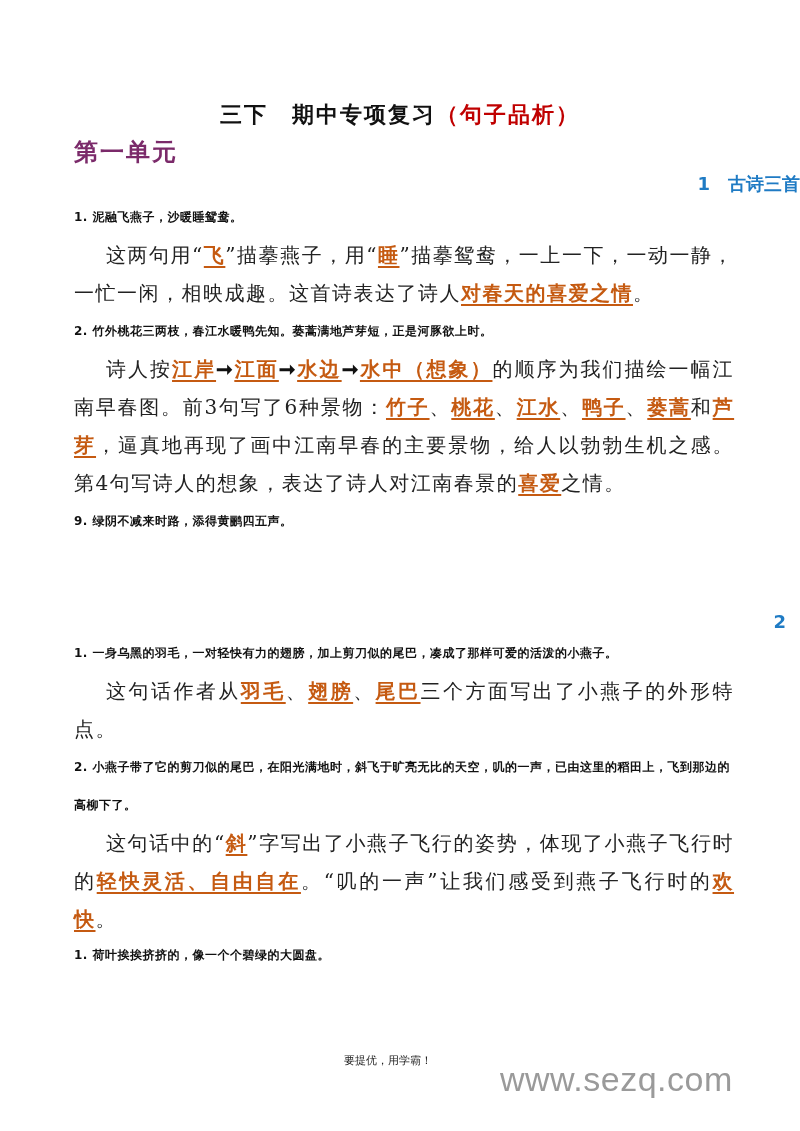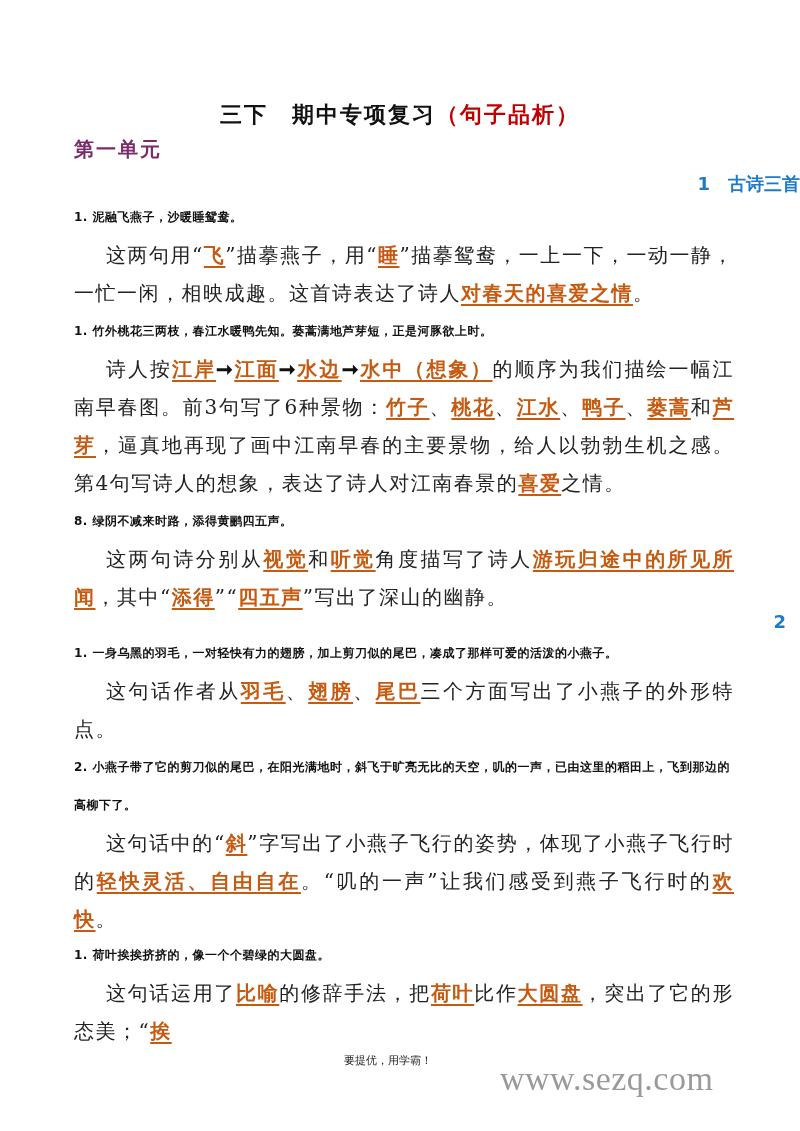--- a/index.html
+++ b/index.html
@@ -8,21 +8,21 @@
       font-family: "DejaVu Serif", "Liberation Serif", serif;
       color: #1a1a1a;
     }
     .page { position: absolute; left: 0; top: 0; width: 800px; height: 1131px; }
     .title {
       position: absolute; top: 100px; left: 0; width: 800px; text-align: center;
       font-size: 22px; font-weight: bold; letter-spacing: 2px; color: #111;
     }
     .title .sub { color: #c00000; }
     .unit {
-      position: absolute; top: 136px; left: 74px; font-size: 20px; font-weight: bold;
+      position: absolute; top: 136px; left: 74px; font-size: 24px; font-weight: bold;
       color: #7b2a6a; letter-spacing: 2px;
     }
     .lesson {
       position: absolute; left: 0; width: 800px; text-align: right;
       font-size: 18px; font-weight: bold; color: #1f7bc4;
       font-family: "DejaVu Sans", "Liberation Sans", sans-serif;
     }
     .lesson .num { margin-right: 18px; }
     .block { position: absolute; left: 74px; width: 660px; }
     .q {
@@ -38,54 +38,52 @@
       color: #c55a11; text-decoration: underline; text-decoration-color: #c55a11;
       text-underline-offset: 4px; font-weight: bold;
     }
     .arrow { color: #111; font-weight: bold; }
     .footer-slogan {
       position: absolute; top: 1053px; left: 344px; font-size: 11px; color: #222;
       font-family: "DejaVu Sans", "Liberation Sans", sans-serif;
     }
     .footer-url {
       position: absolute; top: 1060px; left: 500px; font-size: 34px; color: #9a9a9a;
-      font-family: Liberation Serif, serif; letter-spacing: 0.5px;
+      font-family: Liberation Sans, sans-serif; letter-spacing: 0.5px;
     }
   </style>
 </head>
 <body>
 
 <div class="page">
   <div class="title">
     <span>三下　期中专项复习</span><span class="sub">（句子品析）</span>
   </div>
   <div class="unit">第一单元</div>
 
   <div class="lesson" style="top:172px;">
     <span class="num">1</span><span>古诗三首</span>
   </div>
   <div class="block" style="top:198px;">
     <div class="q">1. 泥融飞燕子，沙暖睡鸳鸯。</div>
     <div class="a"><span>这两句用“</span><span class="hl">飞</span><span>”描摹燕子，用“</span><span class="hl">睡</span><span>”描摹鸳鸯，一上一下，一动一静，一忙一闲，相映成趣。这首诗表达了诗人</span><span class="hl">对春天的喜爱之情</span><span>。</span></div>
-    <div class="q">1. 竹外桃花三两枝，春江水暖鸭先知。蒌蒿满地芦芽短，正是河豚欲上时。</div>
+    <div class="q">2. 竹外桃花三两枝，春江水暖鸭先知。蒌蒿满地芦芽短，正是河豚欲上时。</div>
     <div class="a"><span>诗人按</span><span class="hl">江岸</span><span class="arrow">➞</span><span class="hl">江面</span><span class="arrow">➞</span><span class="hl">水边</span><span class="arrow">➞</span><span class="hl">水中（想象）</span><span>的顺序为我们描绘一幅江南早春图。前3句写了6种景物：</span><span class="hl">竹子</span><span>、</span><span class="hl">桃花</span><span>、</span><span class="hl">江水</span><span>、</span><span class="hl">鸭子</span><span>、</span><span class="hl">蒌蒿</span><span>和</span><span class="hl">芦芽</span><span>，逼真地再现了画中江南早春的主要景物，给人以勃勃生机之感。第4句写诗人的想象，表达了诗人对江南春景的</span><span class="hl">喜爱</span><span>之情。</span></div>
-    <div class="q">8. 绿阴不减来时路，添得黄鹂四五声。</div>
-    <div class="a"><span>这两句诗分别从</span><span class="hl">视觉</span><span>和</span><span class="hl">听觉</span><span>角度描写了诗人</span><span class="hl">游玩归途中的所见所闻</span><span>，其中“</span><span class="hl">添得</span><span>”“</span><span class="hl">四五声</span><span>”写出了深山的幽静。</span></div>
+    <div class="q">9. 绿阴不减来时路，添得黄鹂四五声。</div>
   </div>
 
   <div class="lesson" style="top:610px;padding-left:40px;">
     <span class="num">2</span><span>燕子</span>
   </div>
   <div class="block" style="top:634px;">
     <div class="q">1. 一身乌黑的羽毛，一对轻快有力的翅膀，加上剪刀似的尾巴，凑成了那样可爱的活泼的小燕子。</div>
     <div class="a"><span>这句话作者从</span><span class="hl">羽毛</span><span>、</span><span class="hl">翅膀</span><span>、</span><span class="hl">尾巴</span><span>三个方面写出了小燕子的外形特点。</span></div>
     <div class="q">2. 小燕子带了它的剪刀似的尾巴，在阳光满地时，斜飞于旷亮无比的天空，叽的一声，已由这里的稻田上，飞到那边的高柳下了。</div>
     <div class="a"><span>这句话中的“</span><span class="hl">斜</span><span>”字写出了小燕子飞行的姿势，体现了小燕子飞行时的</span><span class="hl">轻快灵活、自由自在</span><span>。“叽的一声”让我们感受到燕子飞行时的</span><span class="hl">欢快</span><span>。</span></div>
   </div>
 
   <div class="block" style="top:936px;">
     <div class="q">1. 荷叶挨挨挤挤的，像一个个碧绿的大圆盘。</div>
-    <div class="a"><span>这句话运用了</span><span class="hl">比喻</span><span>的修辞手法，把</span><span class="hl">荷叶</span><span>比作</span><span class="hl">大圆盘</span><span>，突出了它的形态美；“</span><span class="hl">挨</span></div>
   </div>
 
   <div class="footer-slogan">要提优，用学霸！</div>
   <div class="footer-url">www.sezq.com</div>
 </div>
 
 </body></html>

